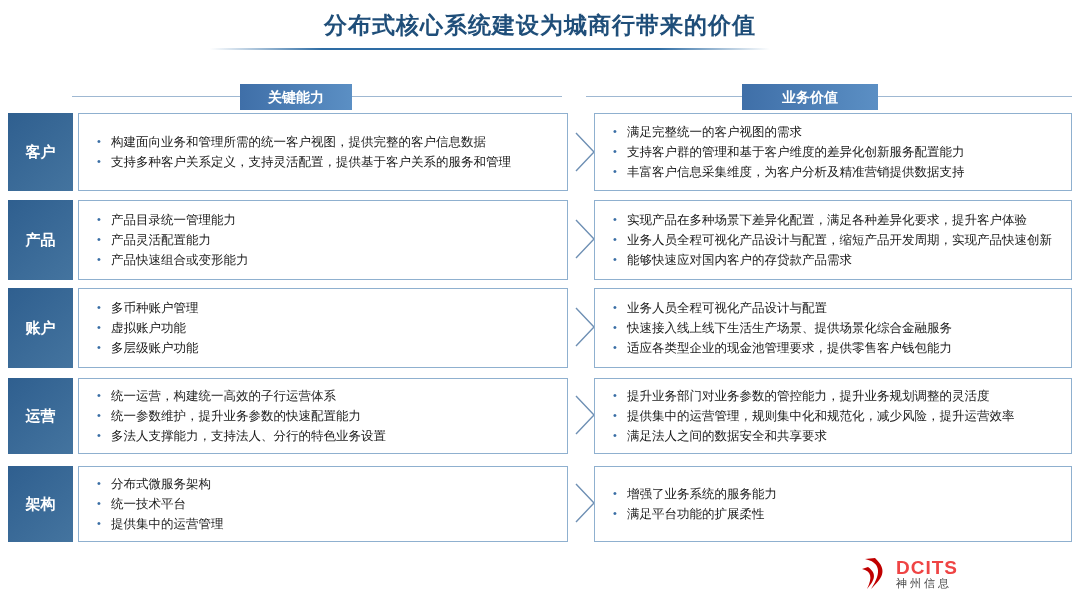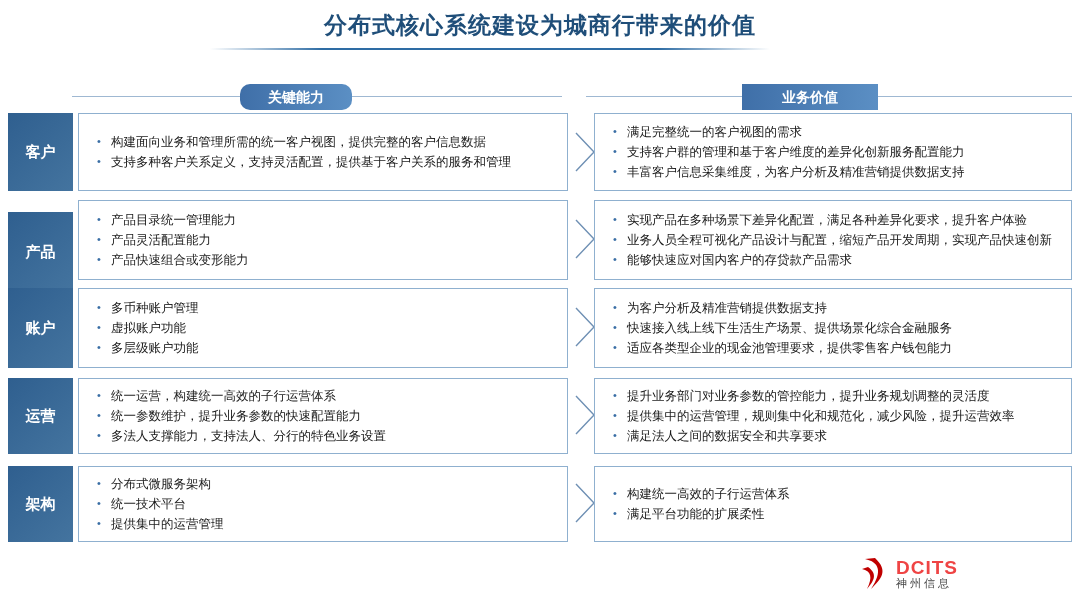--- a/index.html
+++ b/index.html
@@ -50,21 +50,21 @@
     position: absolute;
     top: 84px;
     height: 26px;
     line-height: 26px;
     text-align: center;
     color: #ffffff;
     font-size: 14px;
     font-weight: bold;
     background: linear-gradient(to right, #3f6fa8, #5b8fc4);
   }
-  .col-head.left { left: 240px; width: 112px; border-radius: 10px; }
+  .col-head.left { left: 240px; width: 112px; }
   .col-head.right { left: 742px; width: 136px; }
   .head-rule {
     position: absolute;
     top: 96px;
     height: 1px;
     background: #9fb8d2;
   }
   .head-rule.left { left: 72px; width: 490px; }
   .head-rule.right { left: 586px; width: 486px; }
   
@@ -185,21 +185,21 @@
           <span class="bullet-text">支持客户群的管理和基于客户维度的差异化创新服务配置能力</span>
         </div>
       <div class="bullet-line">
           <span class="bullet-dot">•</span>
           <span class="bullet-text">丰富客户信息采集维度，为客户分析及精准营销提供数据支持</span>
         </div>
     </div>
   </div>
 
   <div class="row" style="top:200px; height:80px;">
-    <div class="label-box" style="height:80px;margin-top:12px;">产品</div>
+    <div class="label-box" style="height:80px;">产品</div>
     <div class="panel left" style="height:80px;">
       <div class="bullet-line">
           <span class="bullet-dot">•</span>
           <span class="bullet-text">产品目录统一管理能力</span>
         </div>
       <div class="bullet-line">
           <span class="bullet-dot">•</span>
           <span class="bullet-text">产品灵活配置能力</span>
         </div>
       <div class="bullet-line">
@@ -245,21 +245,21 @@
         </div>
     </div>
     <div class="arrow" style="top:18px;">
       <svg width="22" height="42" viewBox="0 0 22 42">
           <polyline points="2,2 20,21 2,40" fill="none" stroke="#6f90b4" stroke-width="1.4"></polyline>
         </svg>
     </div>
     <div class="panel right" style="height:80px;">
       <div class="bullet-line">
           <span class="bullet-dot">•</span>
-          <span class="bullet-text">为客户分析及精准营销提供数据支持</span>
+          <span class="bullet-text">业务人员全程可视化产品设计与配置</span>
         </div>
       <div class="bullet-line">
           <span class="bullet-dot">•</span>
           <span class="bullet-text">快速接入线上线下生活生产场景、提供场景化综合金融服务</span>
         </div>
       <div class="bullet-line">
           <span class="bullet-dot">•</span>
           <span class="bullet-text">适应各类型企业的现金池管理要求，提供零售客户钱包能力</span>
         </div>
     </div>
@@ -319,21 +319,21 @@
         </div>
     </div>
     <div class="arrow" style="top:16px;">
       <svg width="22" height="42" viewBox="0 0 22 42">
           <polyline points="2,2 20,21 2,40" fill="none" stroke="#6f90b4" stroke-width="1.4"></polyline>
         </svg>
     </div>
     <div class="panel right" style="height:76px;">
       <div class="bullet-line">
           <span class="bullet-dot">•</span>
-          <span class="bullet-text">构建统一高效的子行运营体系</span>
+          <span class="bullet-text">增强了业务系统的服务能力</span>
         </div>
       <div class="bullet-line">
           <span class="bullet-dot">•</span>
           <span class="bullet-text">满足平台功能的扩展柔性</span>
         </div>
     </div>
   </div>
 
   <div class="logo">
     <svg class="logo-mark" viewBox="0 0 30 34">

